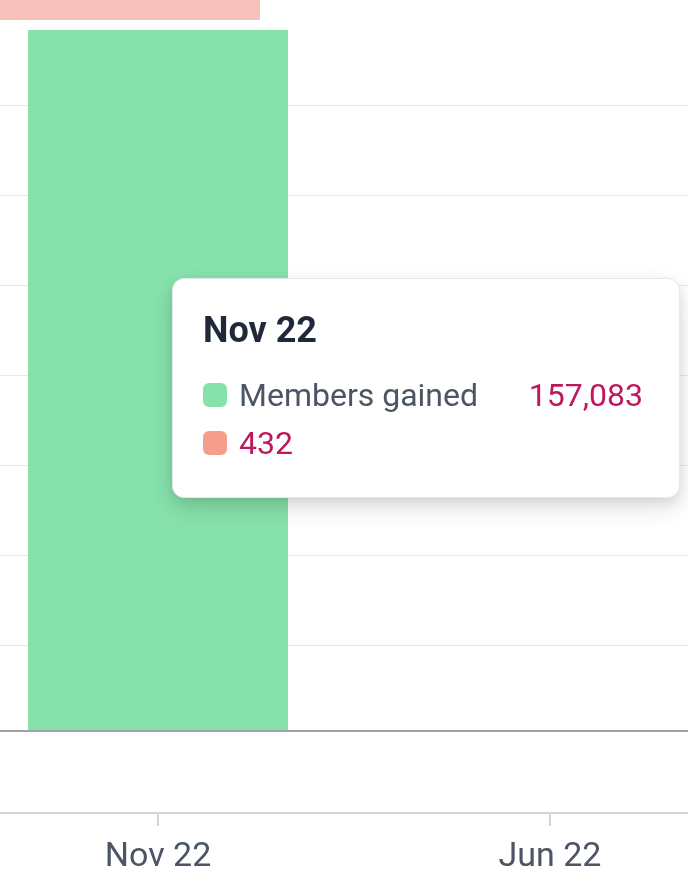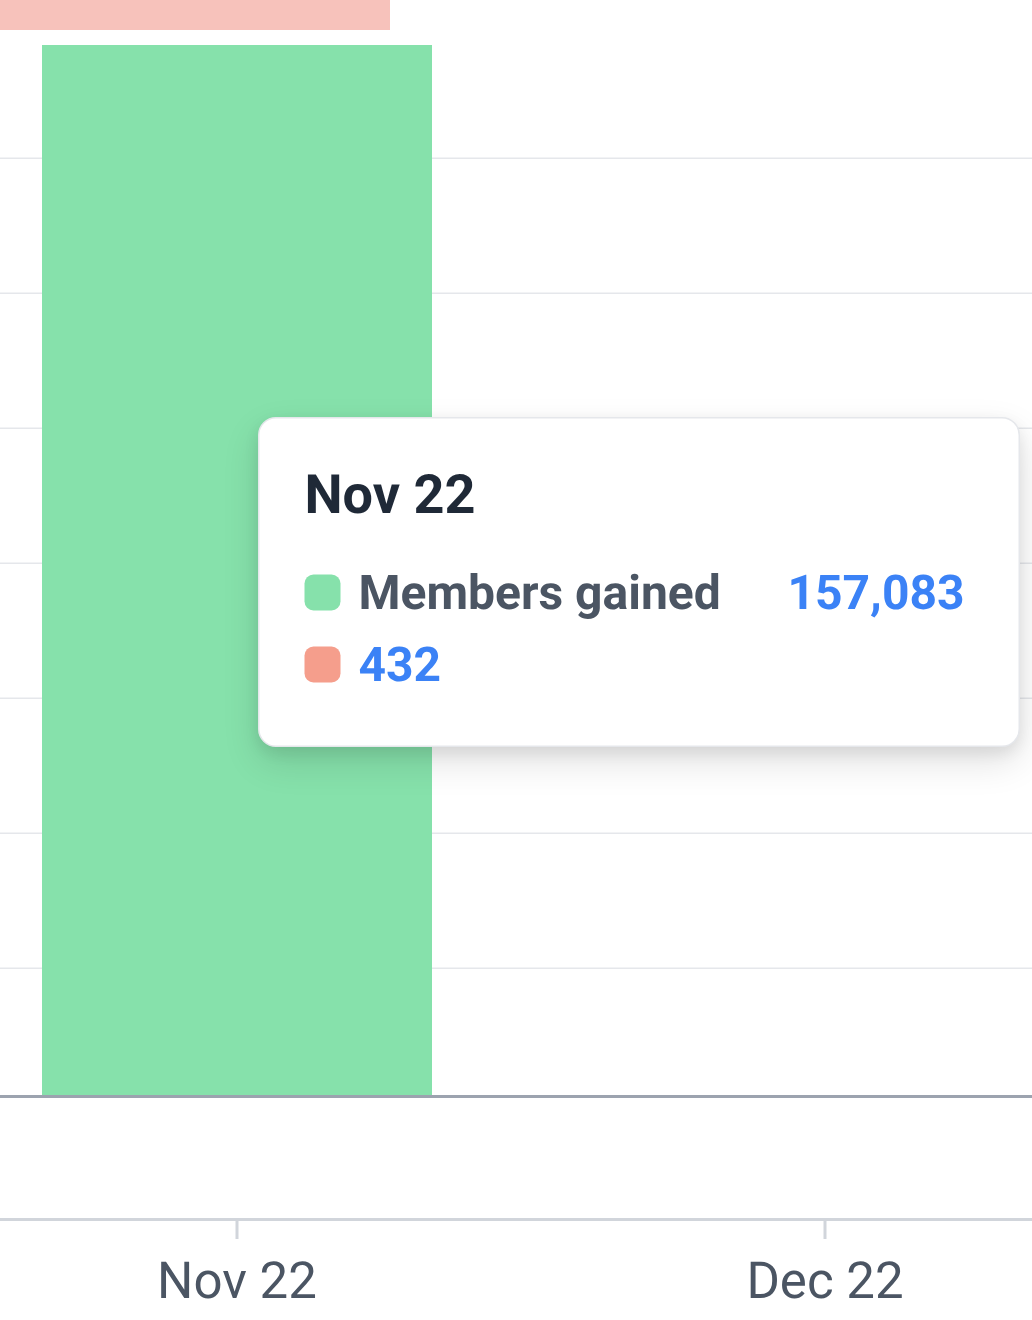--- a/index.html
+++ b/index.html
@@ -87,36 +87,35 @@
       font-weight: 700;
       color: #1f2937;
       margin-bottom: 20px;
     }
     .tooltip-row {
       display: flex;
       align-items: center;
       font-size: 32px;
       color: #4b5563;
       line-height: 1.5;
-      font-weight: bold;
     }
     .swatch {
       width: 24px;
       height: 24px;
       border-radius: 6px;
       margin-right: 12px;
       flex-shrink: 0;
     }
     .swatch-gained { background: #86e1ab; }
     .swatch-lost { background: #f59e8c; }
     .tooltip-label {
       flex: 1;
     }
     .tooltip-value {
-      color: #3b82f6;
+      color: #be185d;
       font-variant-numeric: tabular-nums;
     }
     .x-axis {
       position: absolute;
       top: 812px;
       left: 0;
       width: 688px;
     }
     .x-axis-line {
       position: absolute;
@@ -178,14 +177,14 @@
     <div class="swatch swatch-lost"></div>
     <div class="tooltip-value">432</div>
   </div>
 </div>
 
 <div class="x-axis">
   <div class="x-axis-line"></div>
   <div class="x-tick x-tick-nov"></div>
   <div class="x-tick x-tick-dec"></div>
   <div class="x-label x-label-nov">Nov 22</div>
-  <div class="x-label x-label-dec">Dec 22</div>
+  <div class="x-label x-label-dec">Jun 22</div>
 </div>
 
 </body></html>

